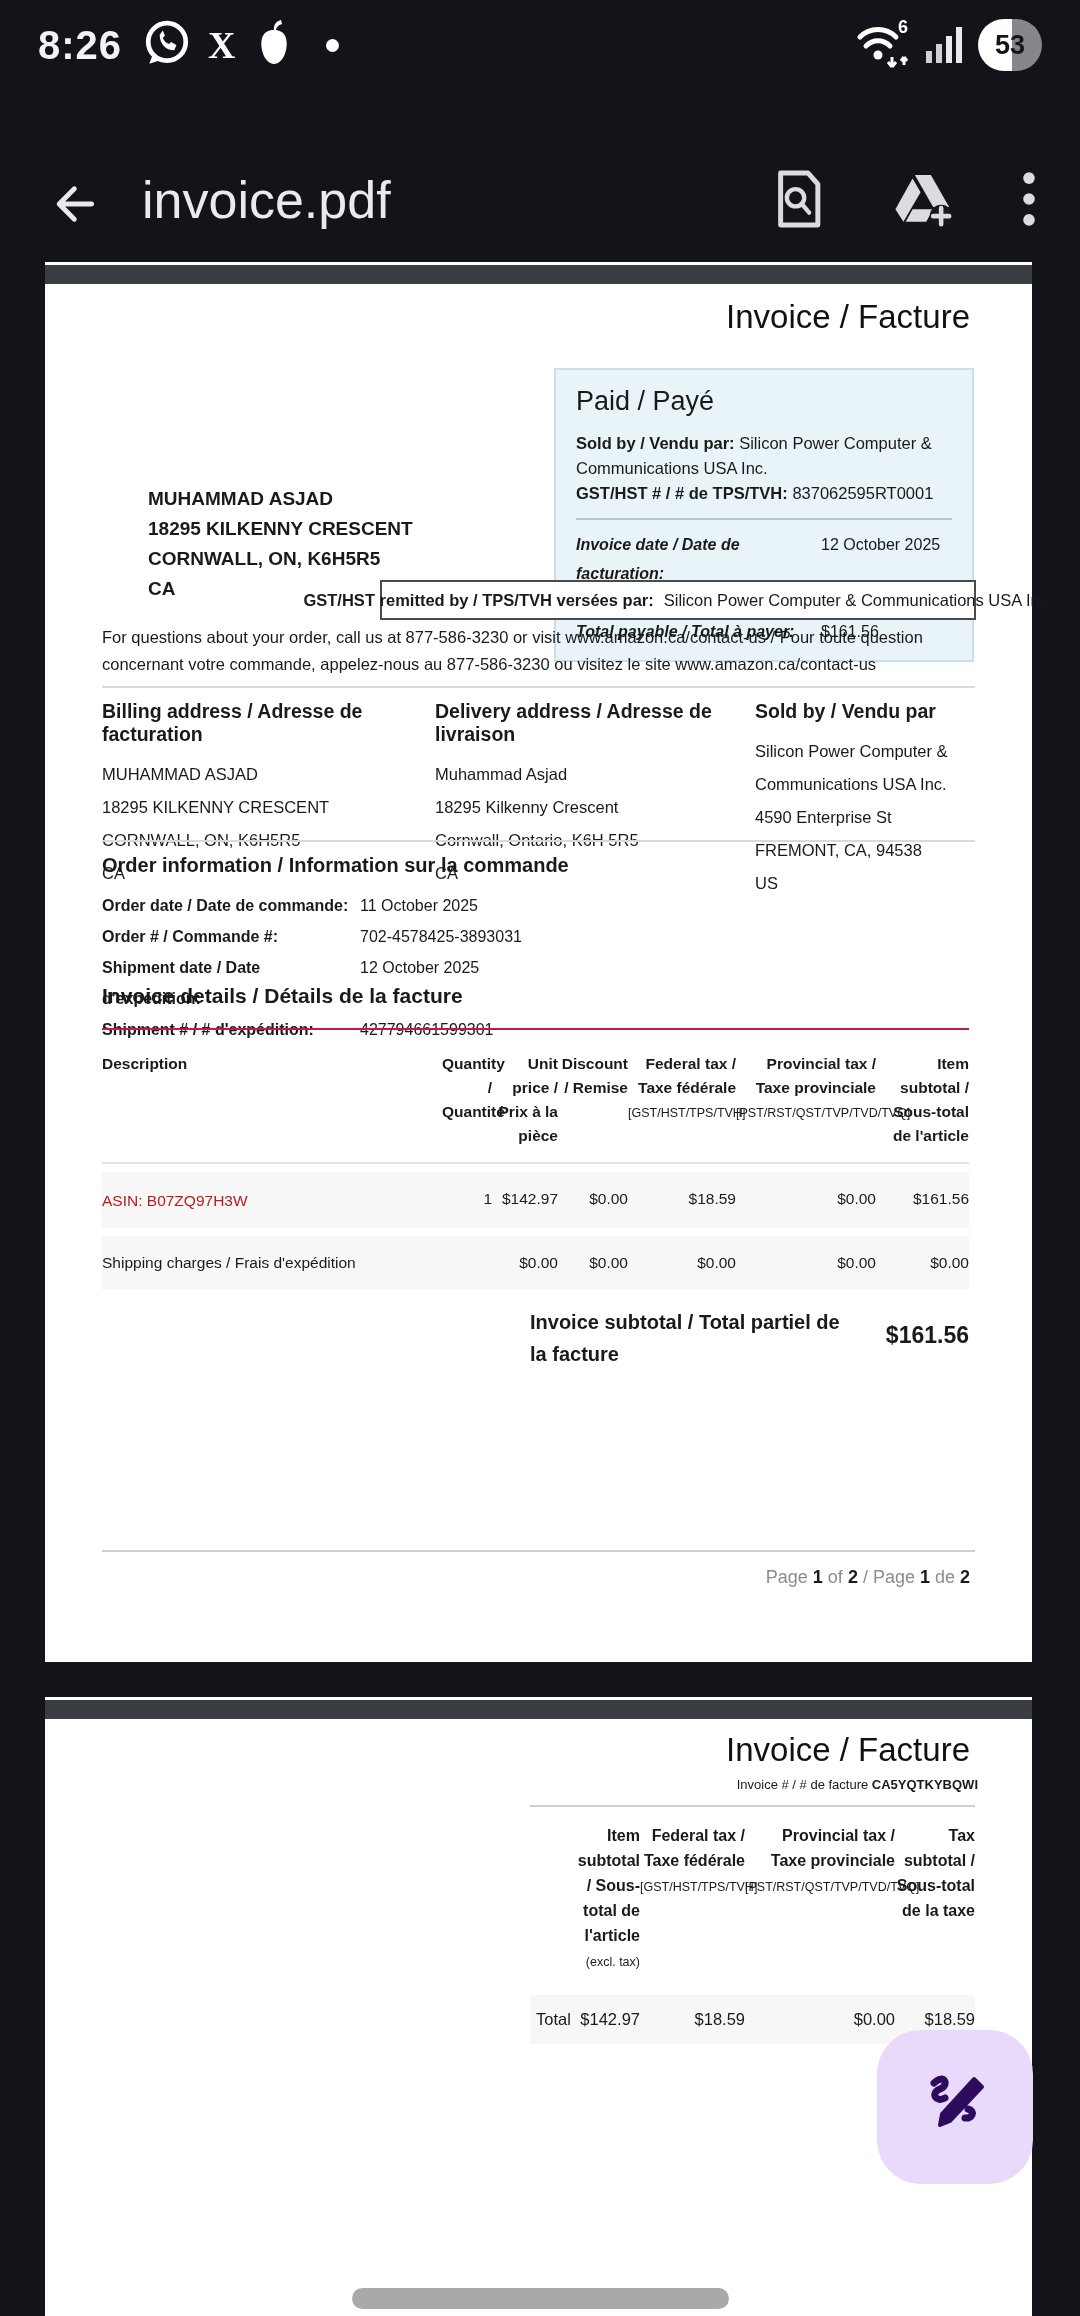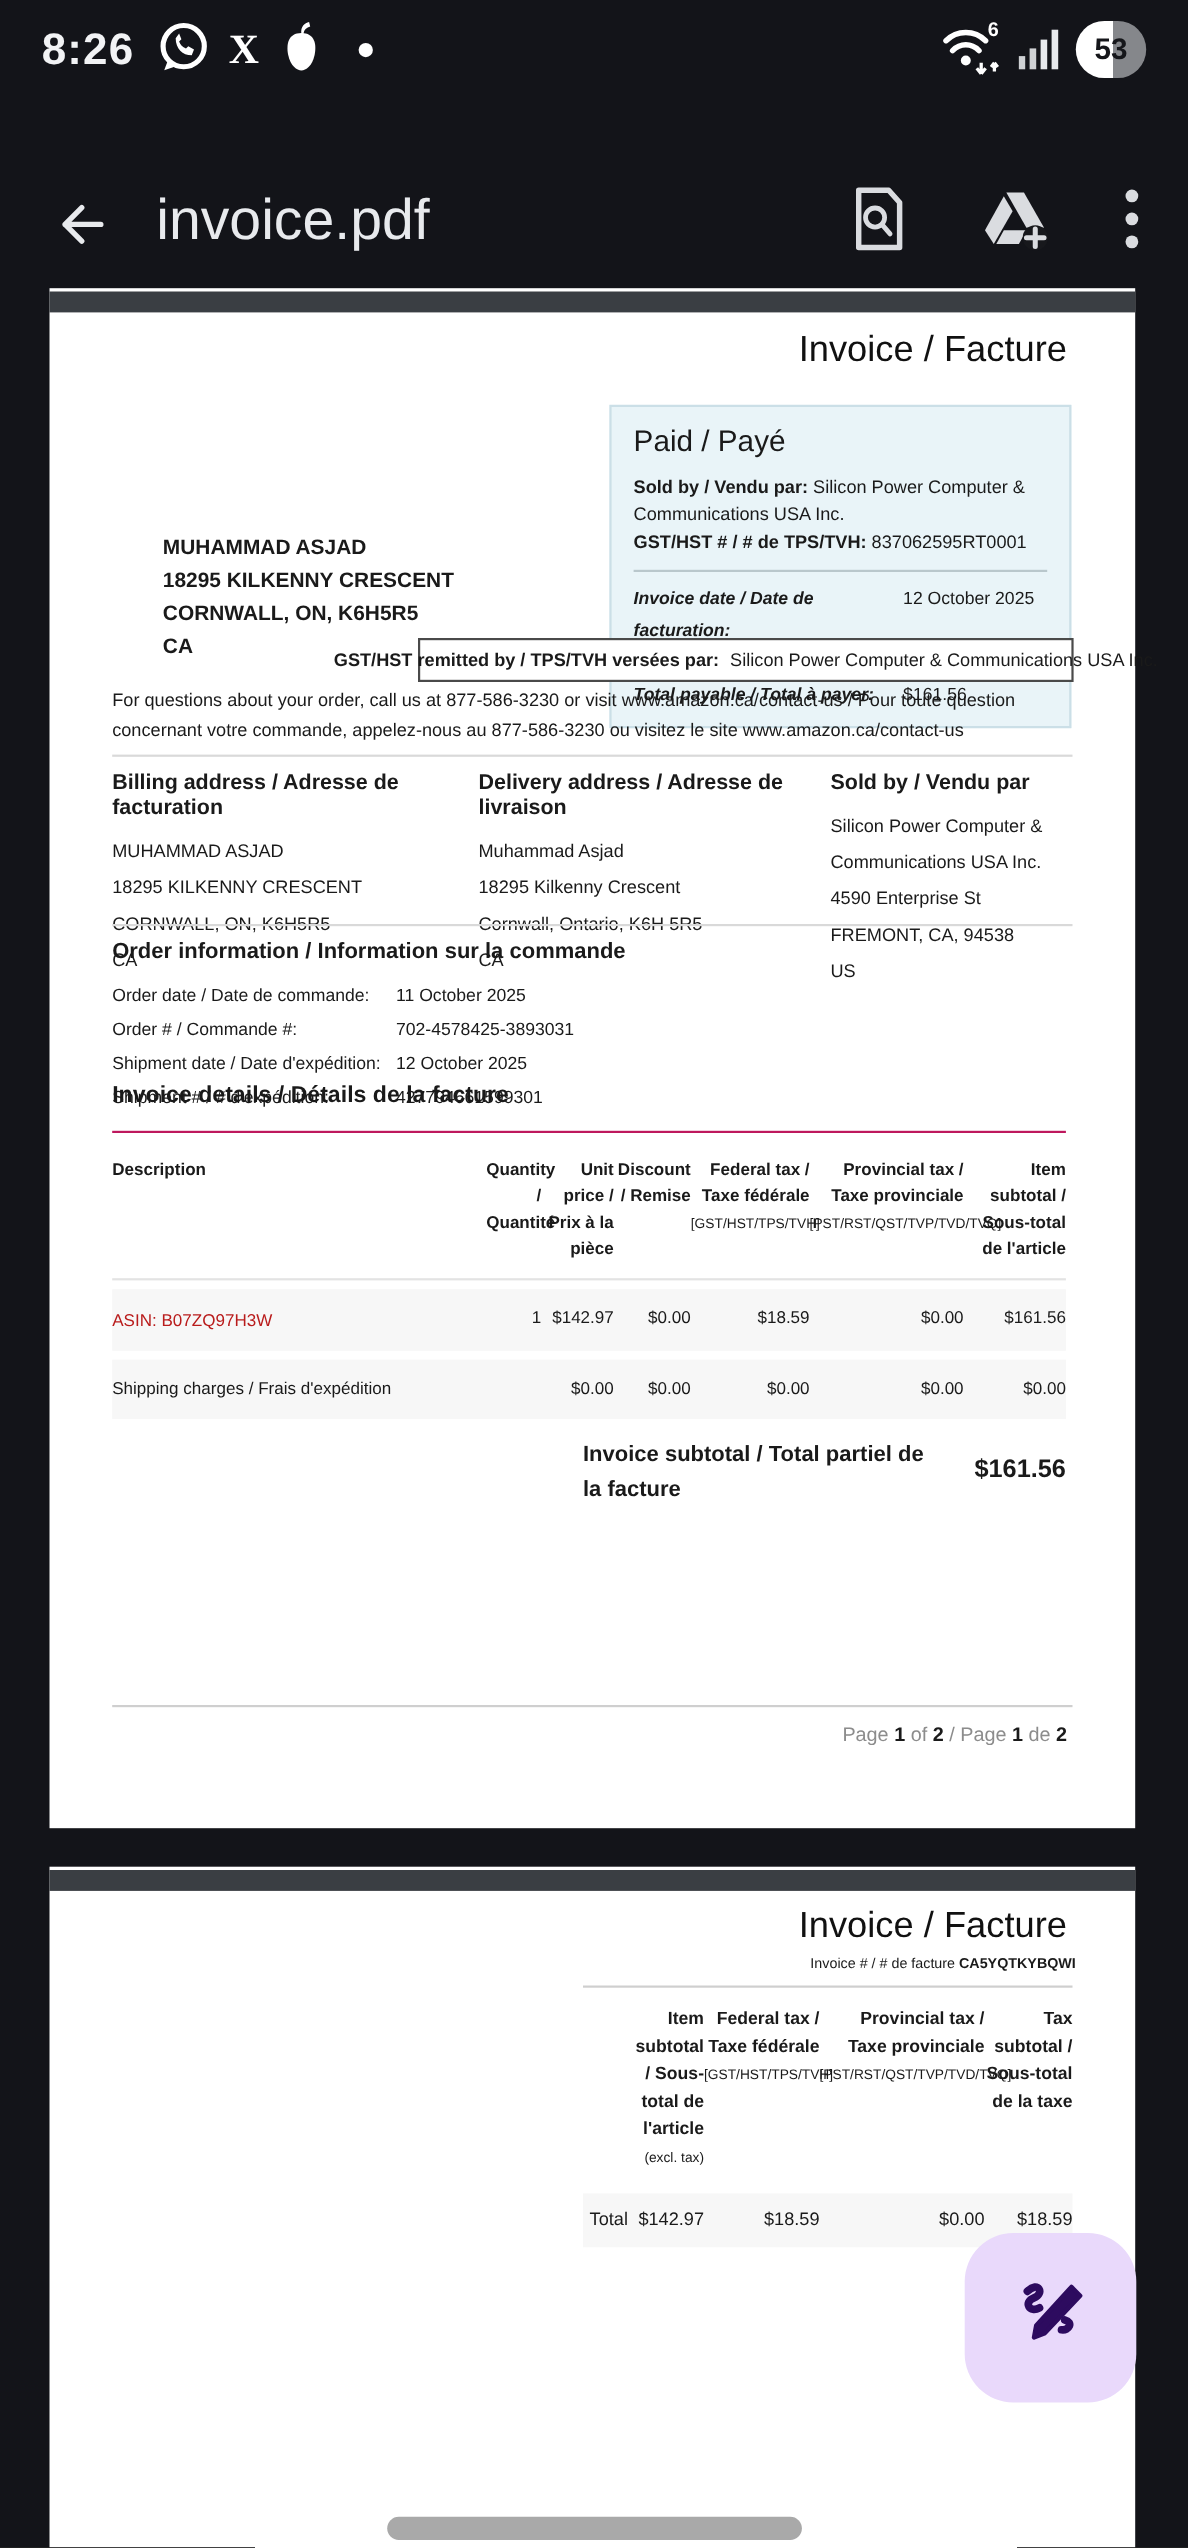--- a/index.html
+++ b/index.html
@@ -52,21 +52,21 @@
   .hr { position:absolute; left:57px; right:57px; border-top:2px solid #d9d9d9; }
   
   .addr-row { position:absolute; left:57px; right:57px; top:438px; display:flex; }
   .addr-col h4 { font-size:19.5px; font-weight:700; margin-bottom:12px; }
   .addr-col div { font-size:16.5px; line-height:33px; }
   .addr-c1 { width:333px; } .addr-c2 { width:320px; } .addr-c3 { width:220px; }
   
   .order-head { position:absolute; left:57px; top:592px; font-size:20px; font-weight:700; }
   .order-rows { position:absolute; left:57px; top:628px; font-size:16px; line-height:31px; }
   .order-row { display:flex; }
-  .order-row .lbl { font-weight:400; width:258px; flex:0 0 auto; }
+  .order-row .lbl { font-weight:700; width:258px; flex:0 0 auto; }
   
   .details { position:absolute; left:57px; right:63px; top:722px; }
   .details-head { font-size:21px; font-weight:700; padding-bottom:20px; border-bottom:2px solid #be185d; }
   .tbl-header { display:flex; padding:22px 0 14px 0; border-bottom:2px solid #e3e3e3; }
   .col { font-size:15.5px; line-height:24px; font-weight:700; text-align:right; }
   .col .sub { font-size:12.5px; font-weight:400; white-space:nowrap; }
   .c-desc{ width:340px; text-align:left; } .c-qty{ width:50px; } .c-unit{ width:66px; }
   .c-disc{ width:70px; } .c-fed{ width:108px; } .c-prov{ width:140px; } .c-sub{ width:93px; }
   .tbl-row { display:flex; background:#f7f7f7; padding:14px 0; margin-top:8px; }
   .tbl-row .cell { font-size:15.5px; line-height:26px; text-align:right; font-weight:400; }

